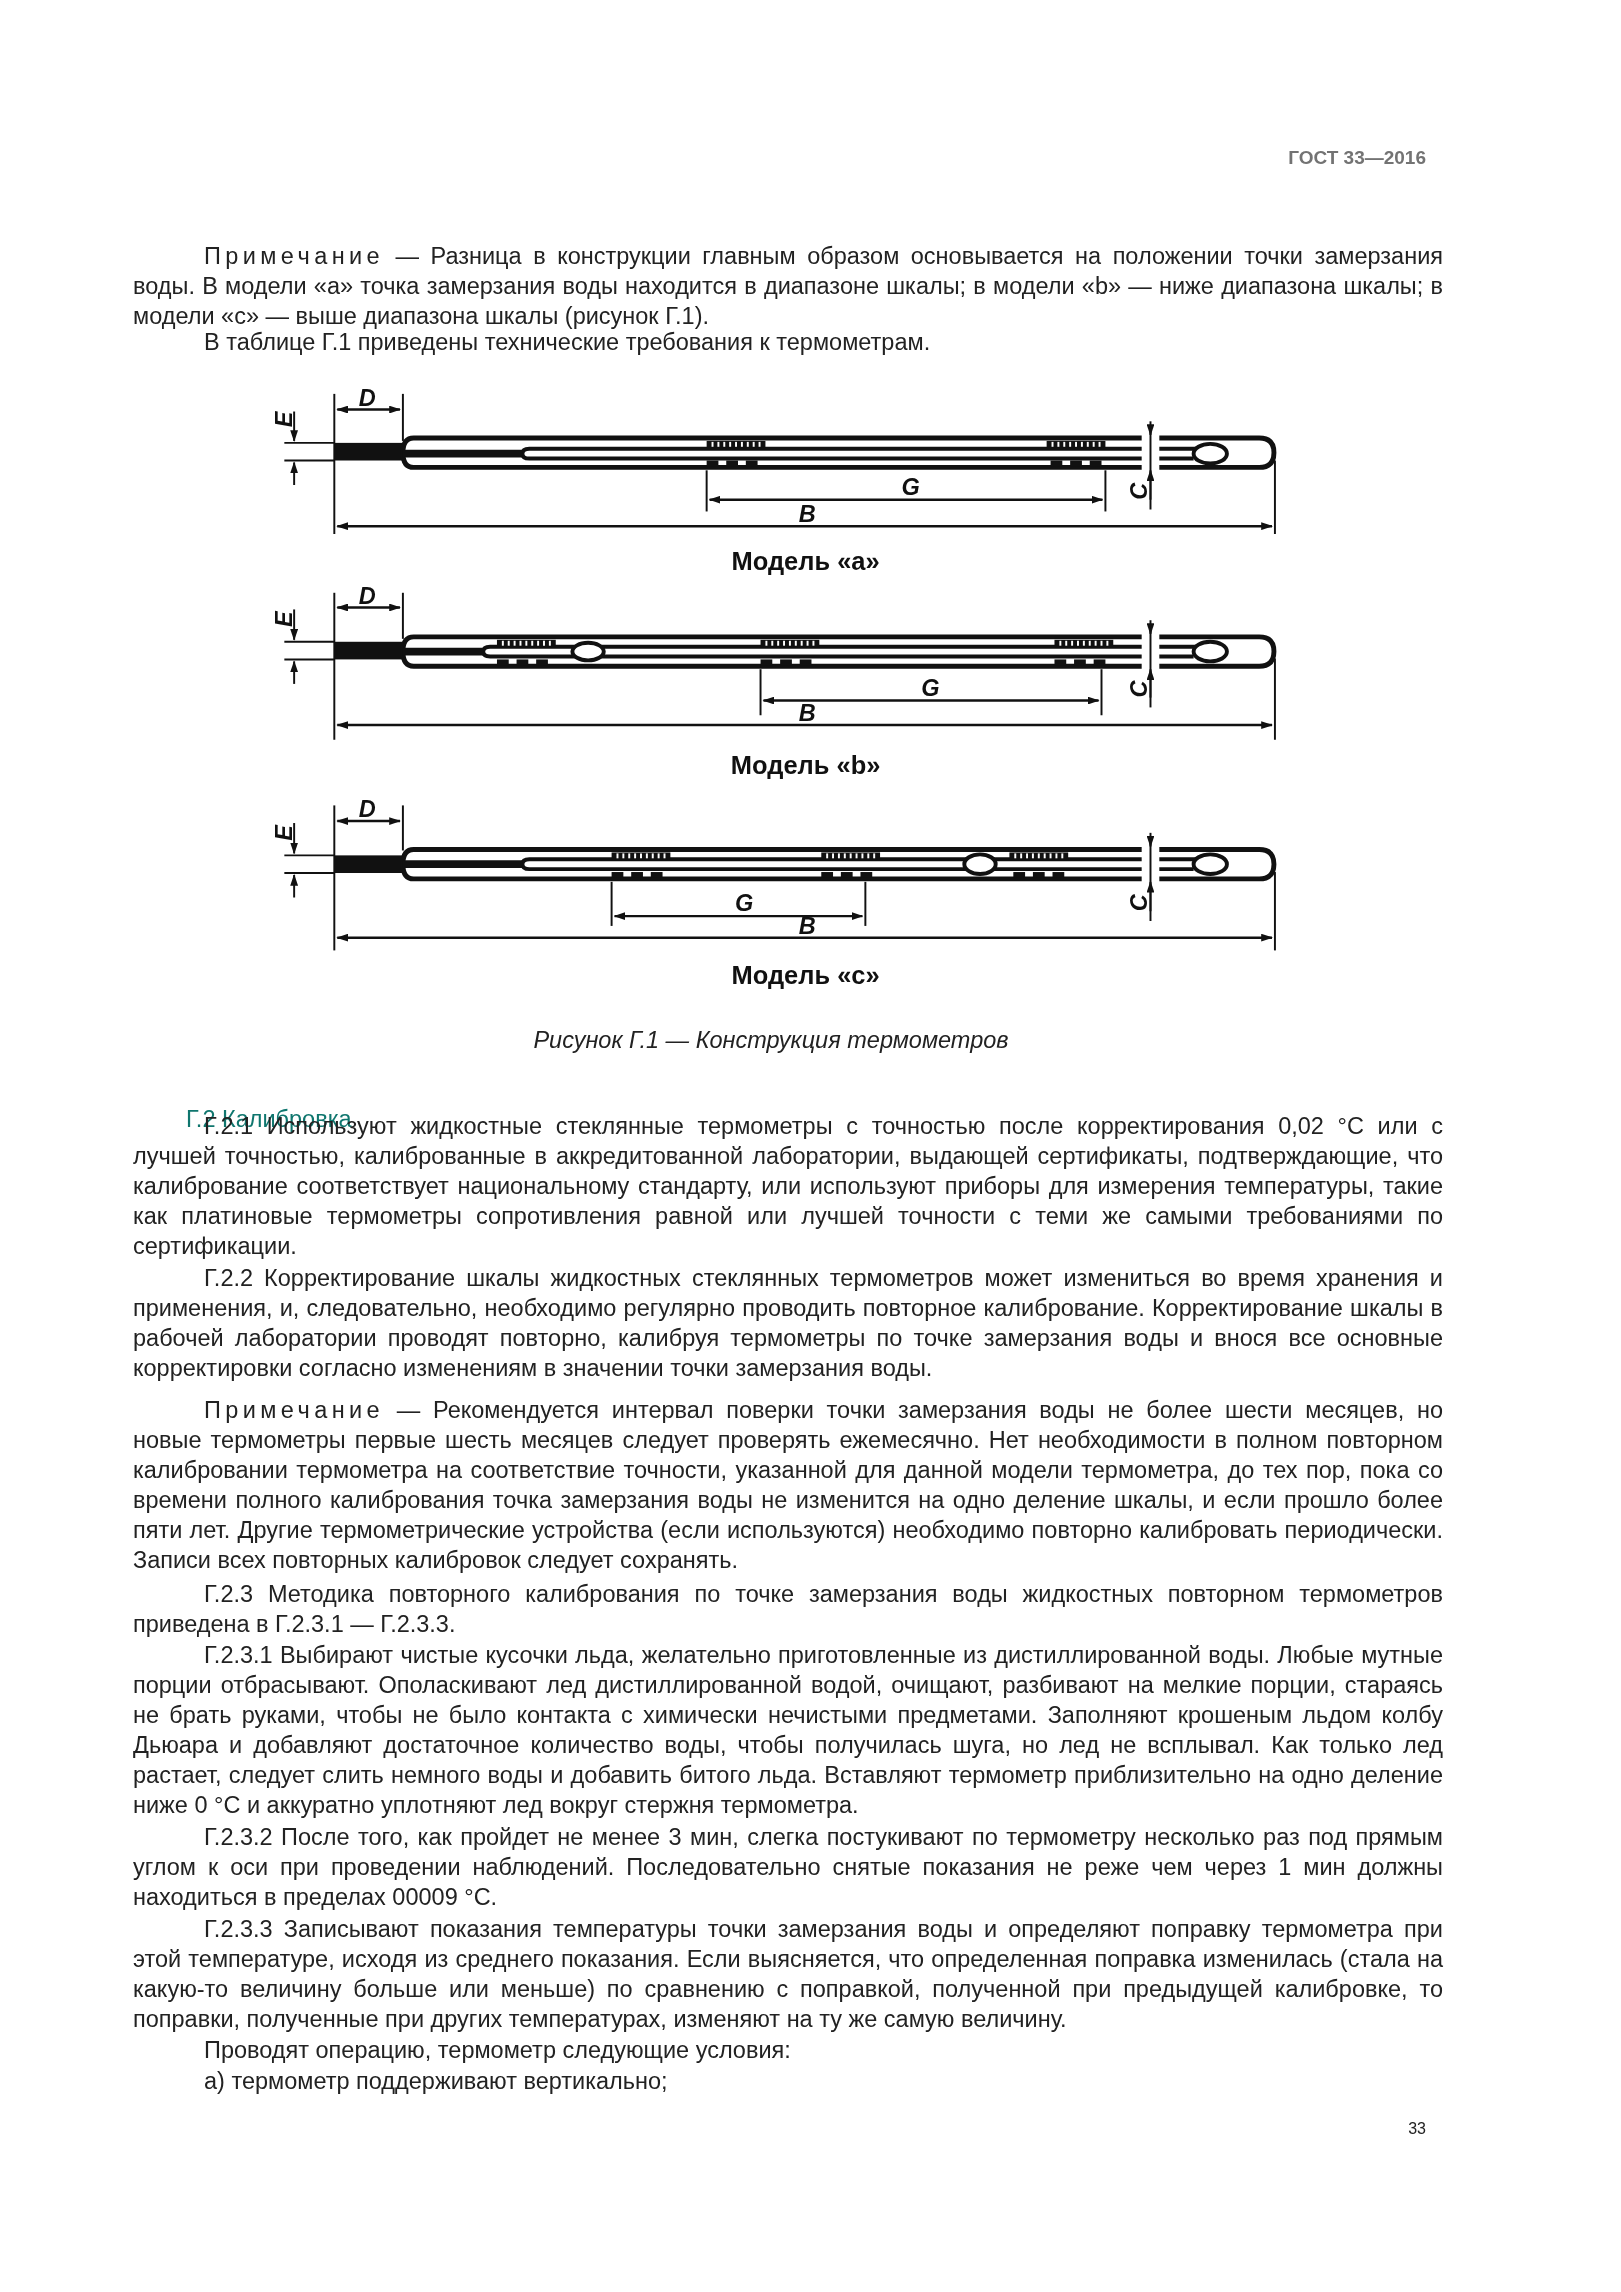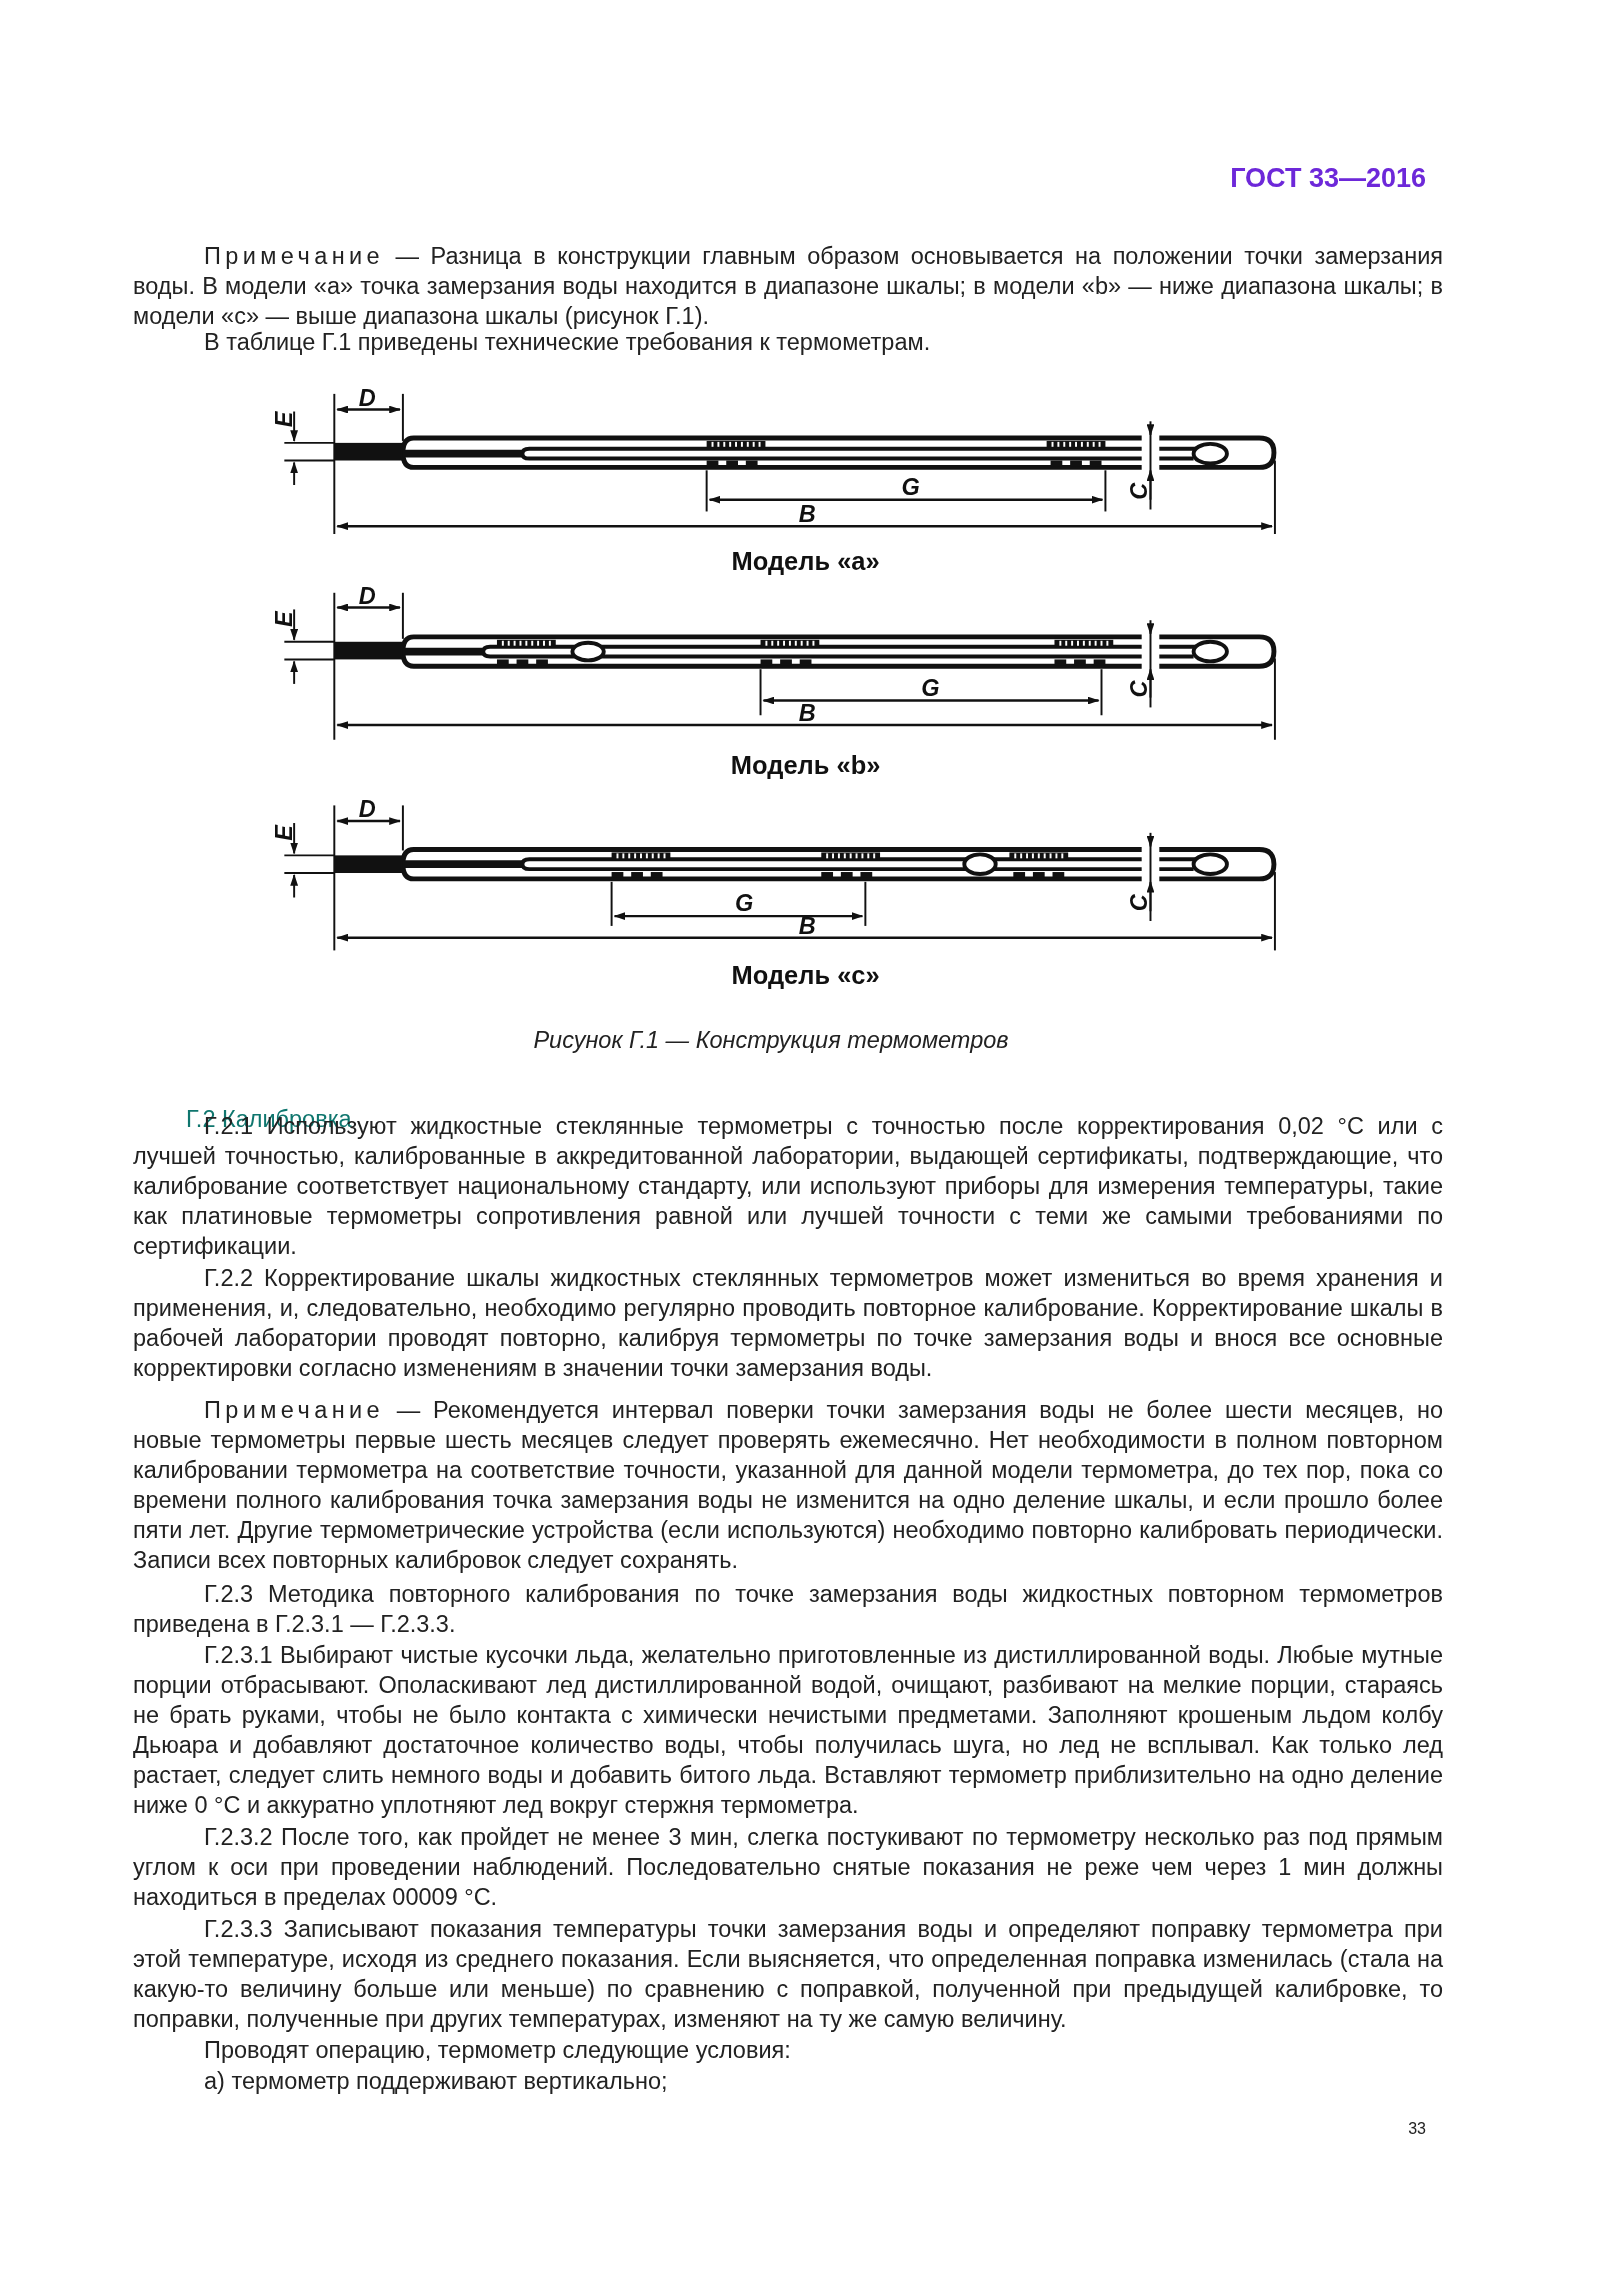--- a/index.html
+++ b/index.html
@@ -1,18 +1,18 @@
 <!DOCTYPE html>
 <html><head>
 <meta charset="utf-8">
 <style>
   html, body { margin: 0; padding: 0; background: #ffffff; }
   body { width: 1621px; height: 2293px; position: relative; overflow: hidden;
          font-family: "Liberation Sans", sans-serif; color: #222222; }
-  .header { position: absolute; top: 163px; right: 195px; font-size: 27px; font-weight: bold; color: #6d28d9; }
+  .header { position: absolute; top: 147px; right: 195px; font-size: 19px; font-weight: bold; color: #737373; }
   .p { position: absolute; left: 116px; width: 1310px; font-size: 23.5px; line-height: 30px;
        text-align: justify; text-align-last: left; margin: 17px; }
   .p .ind { display: inline-block; width: 71px; }
   .spaced { letter-spacing: 4.4px; }
   .heading { position: absolute; left: 186px; font-size: 23.5px; font-weight: normal; color: #0f766e; margin-top: 44px; }
   .fig { position: absolute; left: 0; top: 0; }
   .fig text.lab { font-family: "Liberation Sans", sans-serif; font-style: italic; font-size: 24px; font-weight: bold; fill: #111; }
   .fig text.model { font-family: "Liberation Sans", sans-serif; font-size: 26px; font-weight: bold; fill: #111; }
   .caption { position: absolute; top: 1027px; left: 0; width: 1542px; text-align: center; font-size: 23.5px; font-style: italic; }
   .pagenum { position: absolute; top: 2120px; right: 195px; font-size: 16px; }

